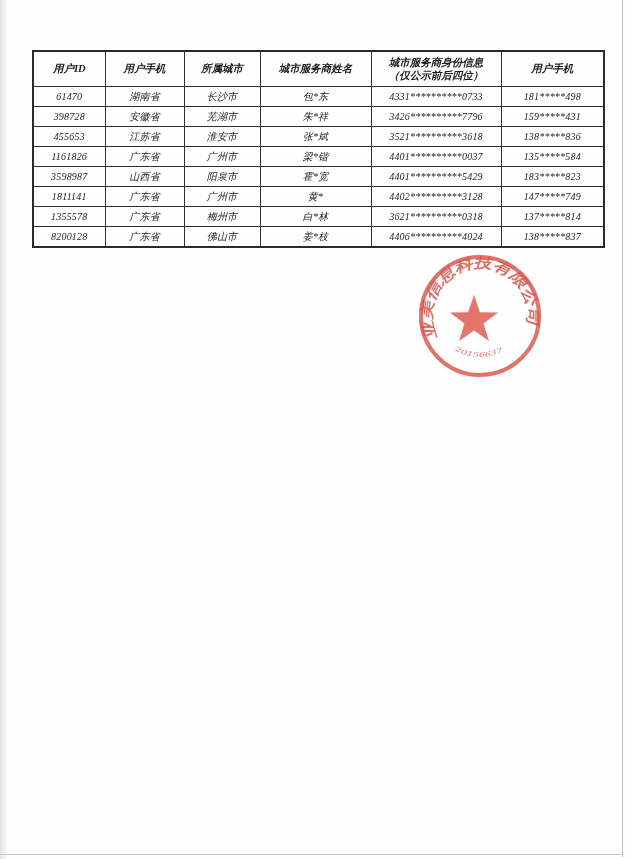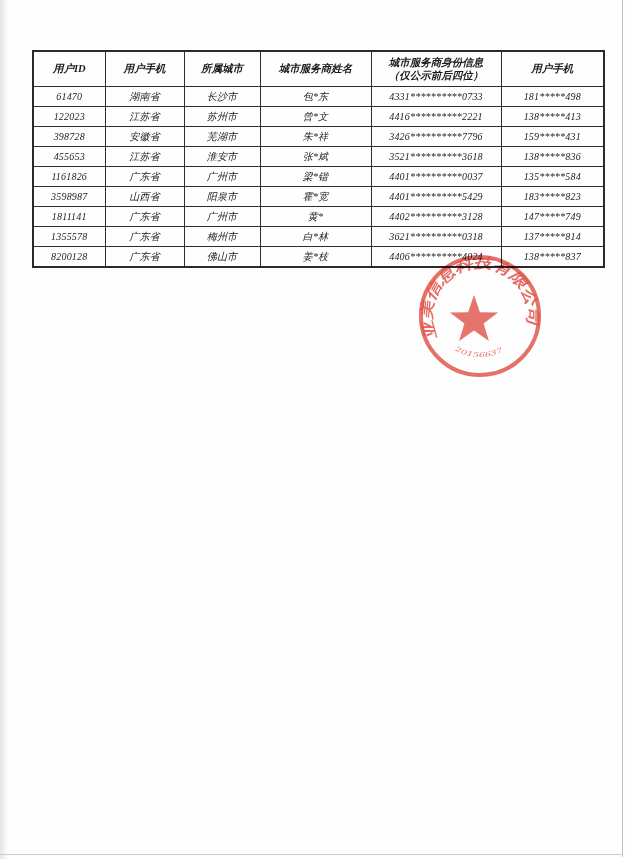--- a/index.html
+++ b/index.html
@@ -76,28 +76,20 @@
     <tbody>
         <tr>
           <td>61470</td>
           <td>湖南省</td>
           <td>长沙市</td>
           <td>包*东</td>
           <td>4331**********0733</td>
           <td>181*****498</td>
         </tr>
         <tr>
-          <td>122023</td>
-          <td>江苏省</td>
-          <td>苏州市</td>
-          <td>曾*文</td>
-          <td>4416**********2221</td>
-          <td>138*****413</td>
-        </tr>
-        <tr>
           <td>398728</td>
           <td>安徽省</td>
           <td>芜湖市</td>
           <td>朱*祥</td>
           <td>3426**********7796</td>
           <td>159*****431</td>
         </tr>
         <tr>
           <td>455653</td>
           <td>江苏省</td>

